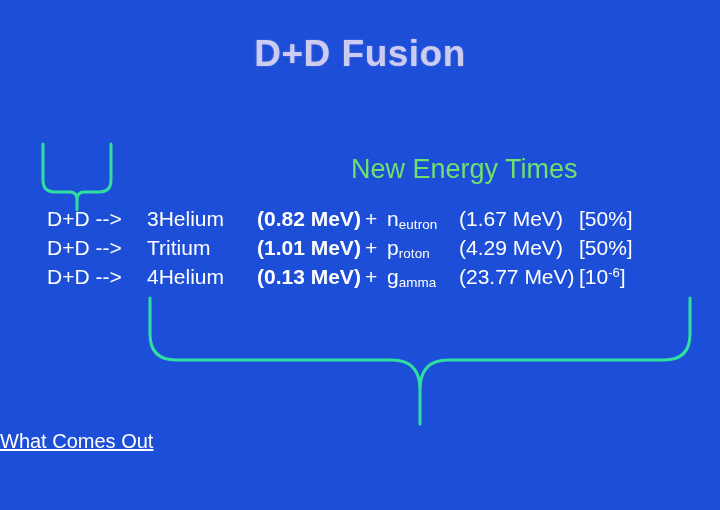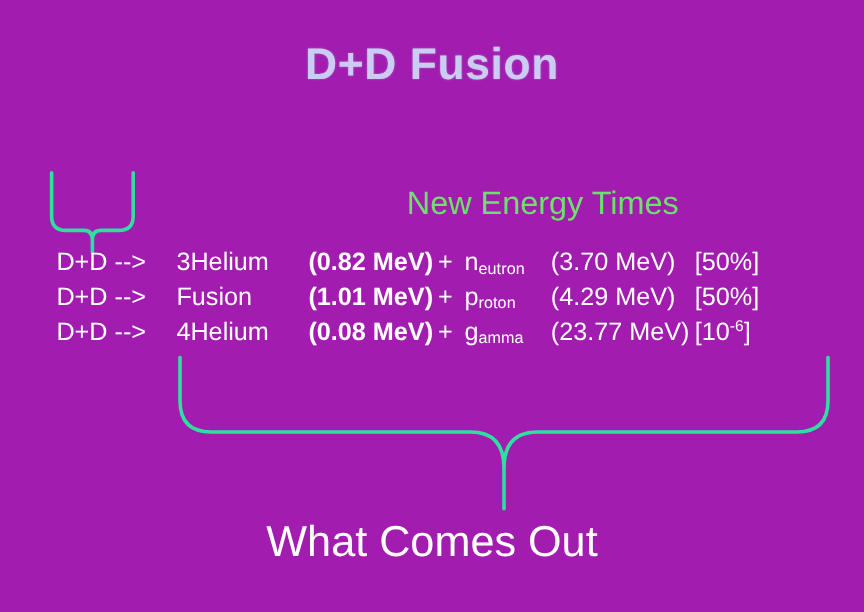--- a/index.html
+++ b/index.html
@@ -11,21 +11,21 @@
     width: 720px;
     height: 510px;
     overflow: hidden;
     font-family: "Liberation Sans", sans-serif;
     -webkit-font-smoothing: antialiased;
   }
   #slide {
     position: relative;
     width: 720px;
     height: 510px;
-    background: #a21caf;
+    background: #1d4ed8;
   }
 
   
   .title {
     position: absolute;
     left: 0;
     top: 33px;
     width: 720px;
     text-align: center;
     font-size: 37px;
@@ -44,29 +44,29 @@
     font-size: 30px;
     font-weight: normal;
     color: #ffffff;
     white-space: nowrap;
   }
   .label-out {
     position: absolute;
     left: 0;
     top: 430px;
     width: 720px;
-    text-align: center;
-    font-size: 36px;
+    font-size: 20px;
     font-weight: normal;
     color: #ffffff;
     white-space: nowrap;
+    text-decoration: underline;
   }
   .brand {
     position: absolute;
-    left: 339px;
+    left: 351px;
     top: 154px;
     font-size: 27px;
     font-weight: normal;
     color: #6fe06d;
     white-space: nowrap;
   }
 
   
   .equations {
     position: absolute;
@@ -137,31 +137,31 @@
     <path class="brace-path" d="M 9,6 L 9,42 Q 9,54 21,54 L 36,54 Q 43,54 43,62 L 43,72
              L 43,62 Q 43,54 50,54 L 65,54 Q 77,54 77,42 L 77,6"></path>
   </svg>
 
   <div class="brand">New Energy Times</div>
 
   <div class="equations">
 
     <span class="eq-row">
       <span class="c-lhs"><span>D+D</span>
-        <span>--&gt;</span></span><span class="c-product">3Helium</span><span class="c-e1">(0.82 MeV)</span><span class="c-plus">+</span><span class="c-particle"><span>n</span><sub class="sfx">eutron</sub></span><span class="c-e2">(3.70 MeV)</span><span class="c-branch">[50%]</span>
+        <span>--&gt;</span></span><span class="c-product">3Helium</span><span class="c-e1">(0.82 MeV)</span><span class="c-plus">+</span><span class="c-particle"><span>n</span><sub class="sfx">eutron</sub></span><span class="c-e2">(1.67 MeV)</span><span class="c-branch">[50%]</span>
     </span>
 
     <span class="eq-row">
       <span class="c-lhs"><span>D+D</span>
-        <span>--&gt;</span></span><span class="c-product">Fusion</span><span class="c-e1">(1.01 MeV)</span><span class="c-plus">+</span><span class="c-particle"><span>p</span><sub class="sfx">roton</sub></span><span class="c-e2">(4.29 MeV)</span><span class="c-branch">[50%]</span>
+        <span>--&gt;</span></span><span class="c-product">Tritium</span><span class="c-e1">(1.01 MeV)</span><span class="c-plus">+</span><span class="c-particle"><span>p</span><sub class="sfx">roton</sub></span><span class="c-e2">(4.29 MeV)</span><span class="c-branch">[50%]</span>
     </span>
 
     <span class="eq-row">
       <span class="c-lhs"><span>D+D</span>
-        <span>--&gt;</span></span><span class="c-product">4Helium</span><span class="c-e1">(0.08 MeV)</span><span class="c-plus">+</span><span class="c-particle"><span>g</span><sub class="sfx">amma</sub></span><span class="c-e2">(23.77 MeV)</span><span class="c-branch"><span>[10</span><sup class="sup">-6</sup><span>]</span></span>
+        <span>--&gt;</span></span><span class="c-product">4Helium</span><span class="c-e1">(0.13 MeV)</span><span class="c-plus">+</span><span class="c-particle"><span>g</span><sub class="sfx">amma</sub></span><span class="c-e2">(23.77 MeV)</span><span class="c-branch"><span>[10</span><sup class="sup">-6</sup><span>]</span></span>
     </span>
 
   </div>
 
   <svg class="brace-svg brace-bot" width="556" height="132" viewBox="0 0 556 132">
     <path class="brace-path" d="M 8,2 L 8,38 Q 8,64 34,64 L 250,64 Q 278,64 278,94 L 278,128
              L 278,94 Q 278,64 306,64 L 522,64 Q 548,64 548,38 L 548,2"></path>
   </svg>
 
   <div class="label-out">What Comes Out</div>

